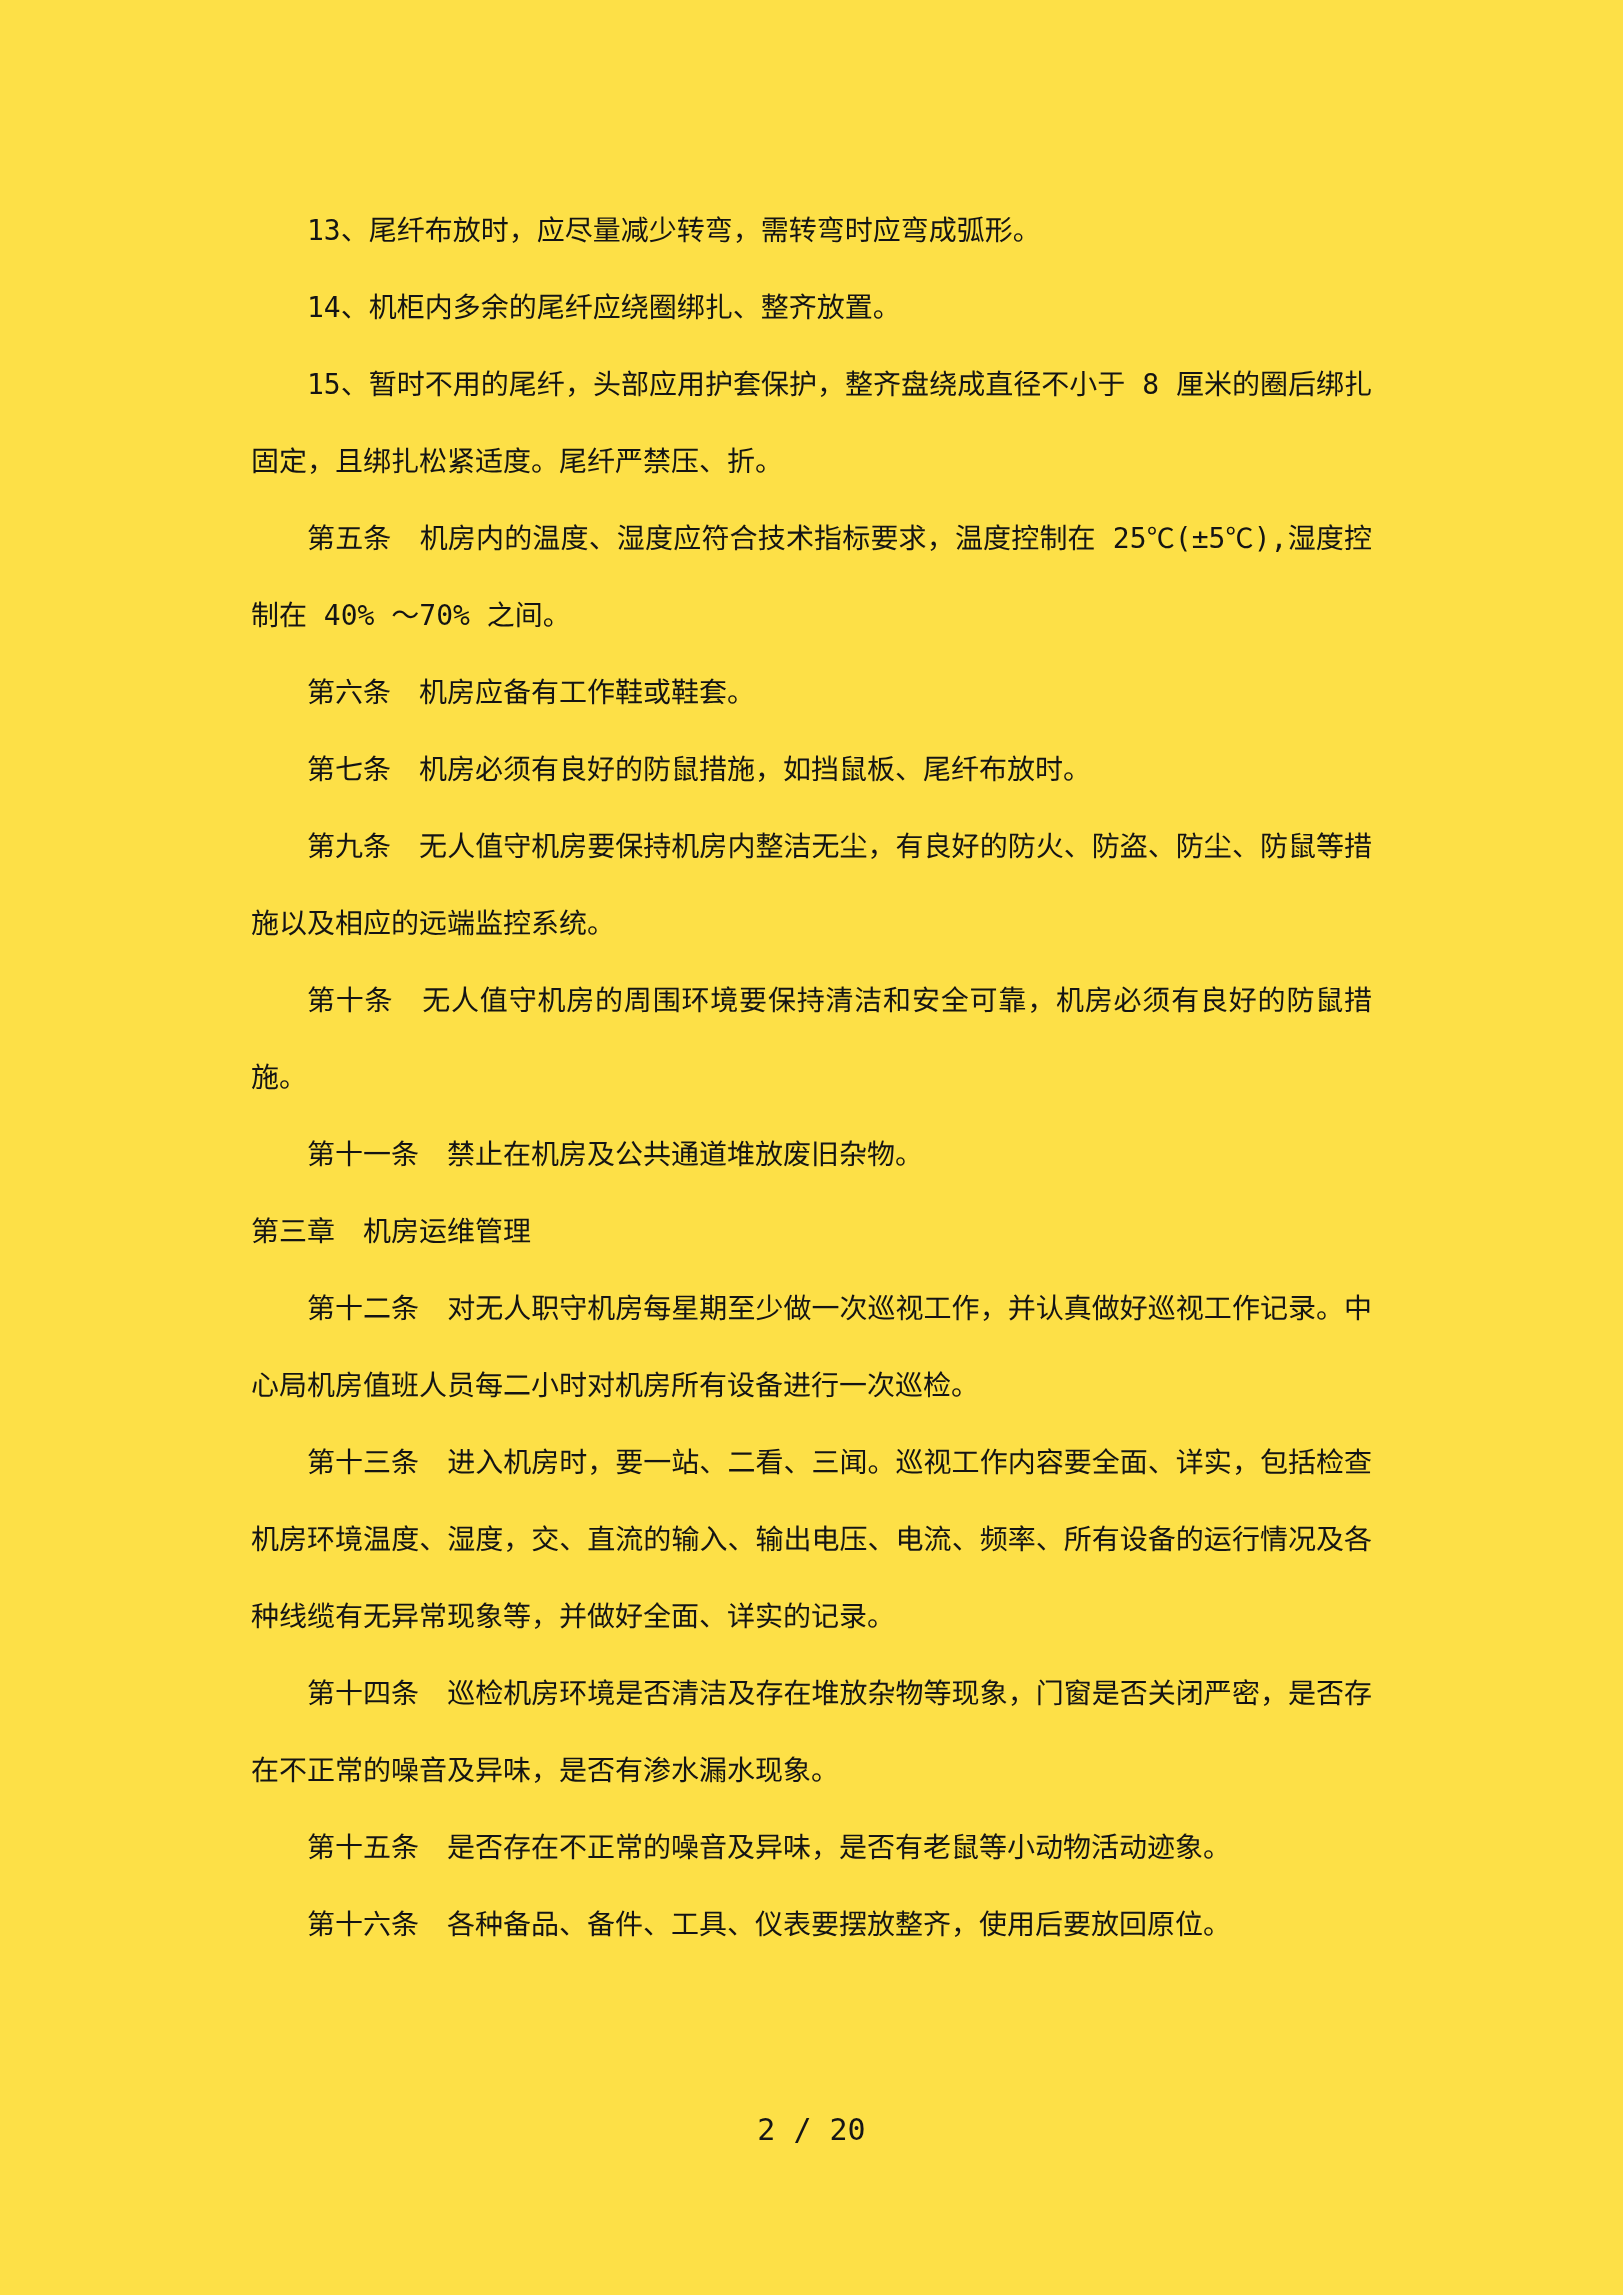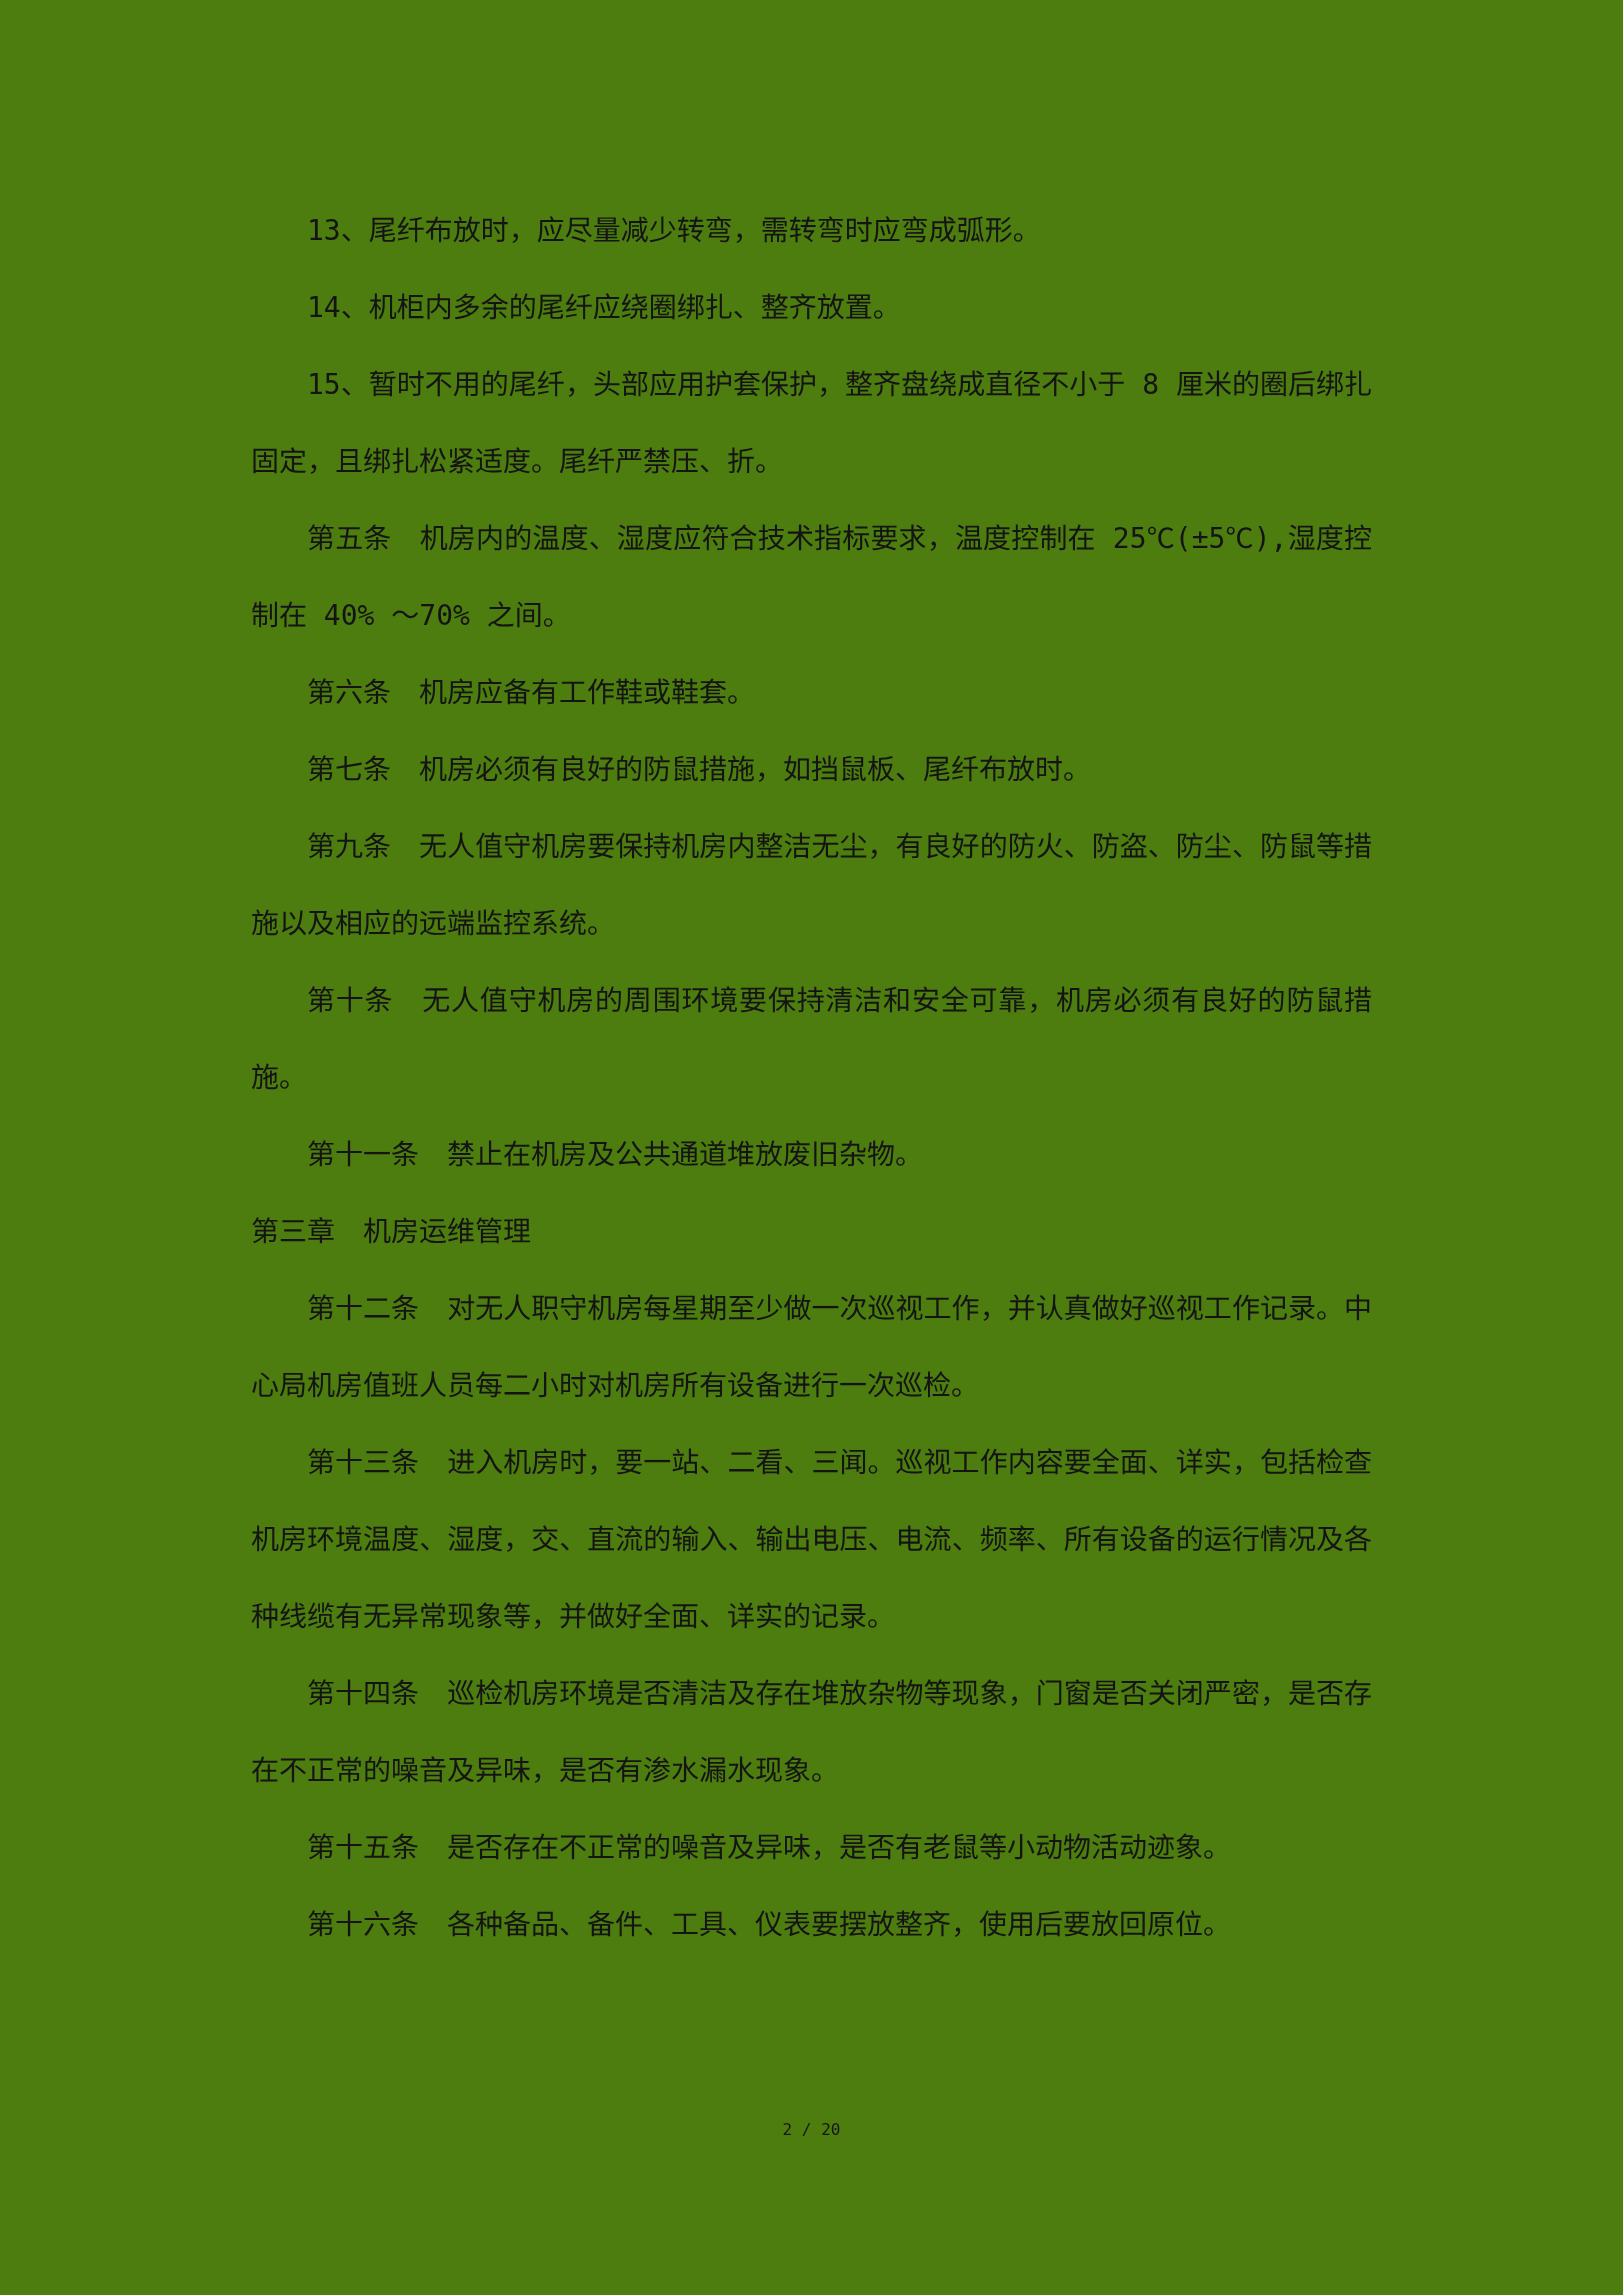--- a/index.html
+++ b/index.html
@@ -4,21 +4,21 @@
 <style>
   html, body {
     margin: 0;
     padding: 0;
     background: #ffffff;
   }
   .page {
     position: relative;
     width: 1623px;
     height: 2295px;
-    background: #4d7c0f;
+    background: #fde047;
     color: #141414;
     font-family: "DejaVu Sans Mono", "Liberation Sans", sans-serif;
     overflow: hidden;
   }
   .content {
     position: absolute;
     left: 251px;
     top: 192px;
     width: 1121px;
   }
@@ -37,21 +37,21 @@
     font-weight: normal;
     text-align: left;
     text-indent: 0;
   }
   .page-footer {
     position: absolute;
     top: 2112px;
     left: 0;
     width: 100%;
     text-align: center;
-    font-size: 16px;
+    font-size: 30px;
     line-height: 35px;
     color: #161616;
   }
 </style>
 </head>
 <body>
 
 <div class="page">
   <div class="content">
     <p class="body-para">13、尾纤布放时，应尽量减少转弯，需转弯时应弯成弧形。</p>

